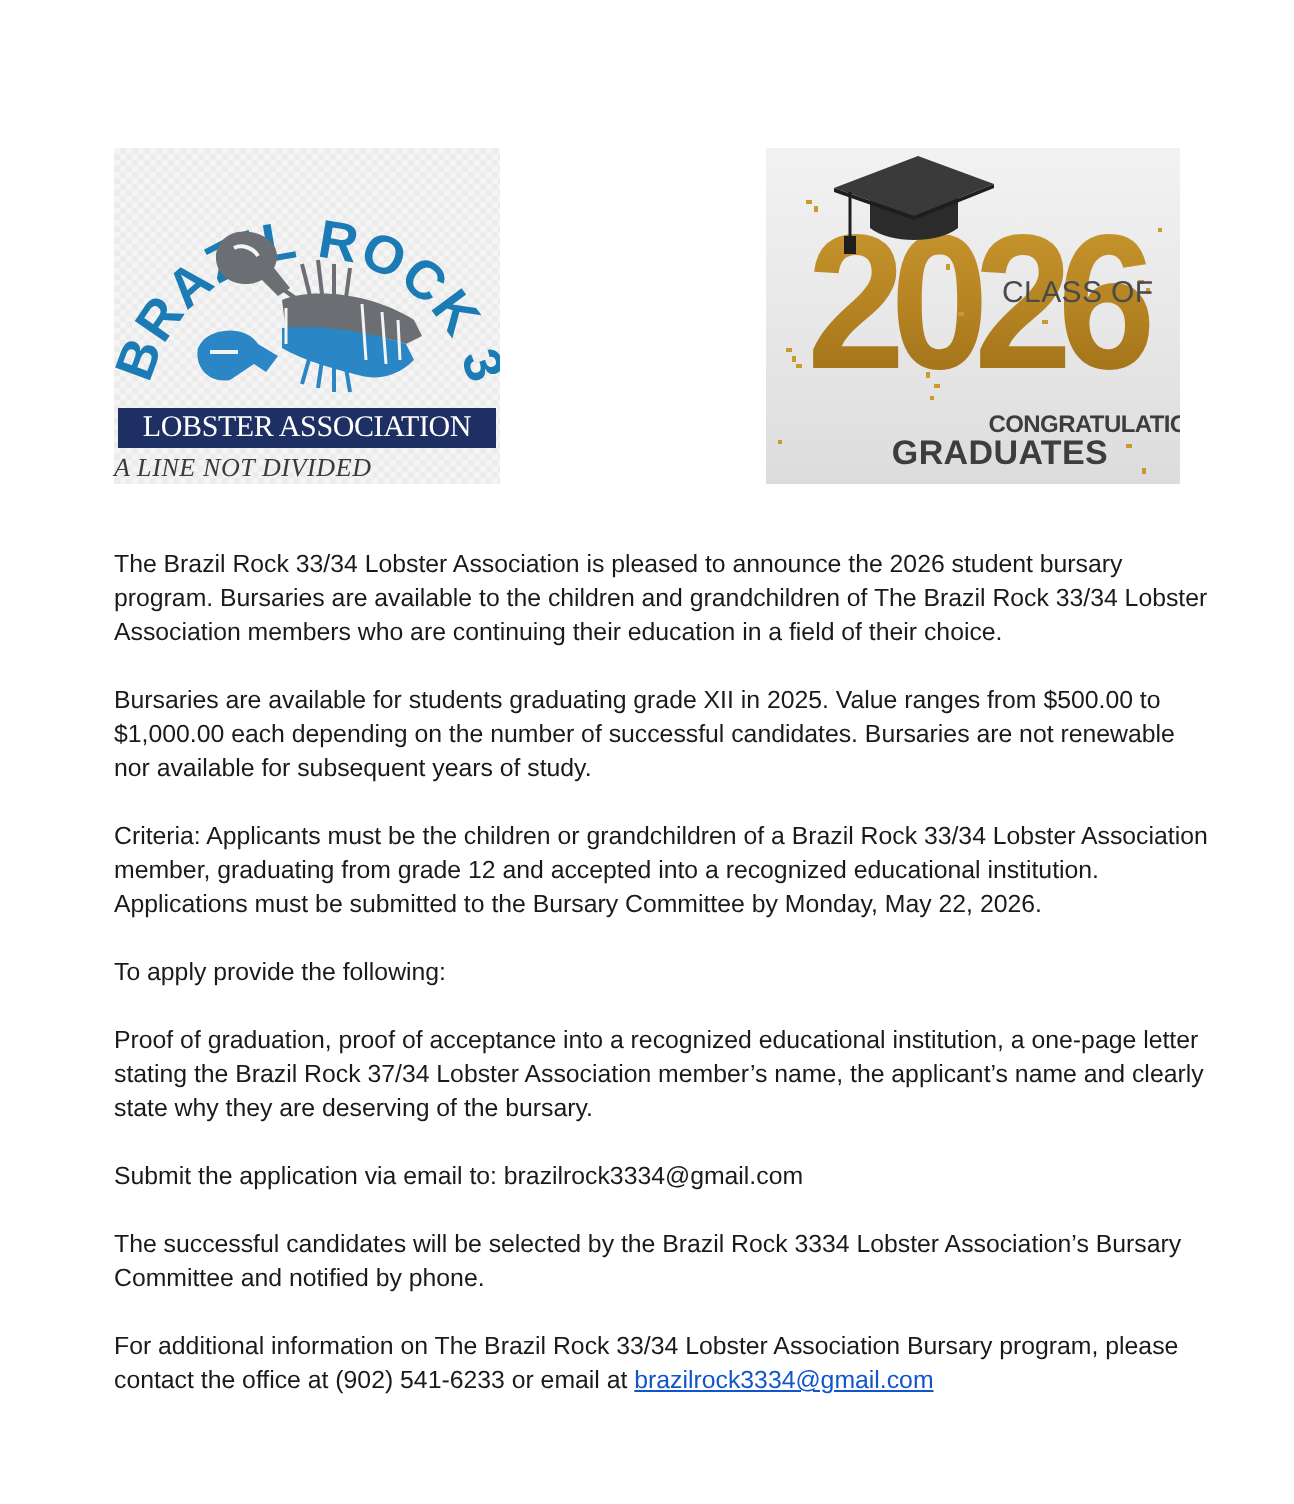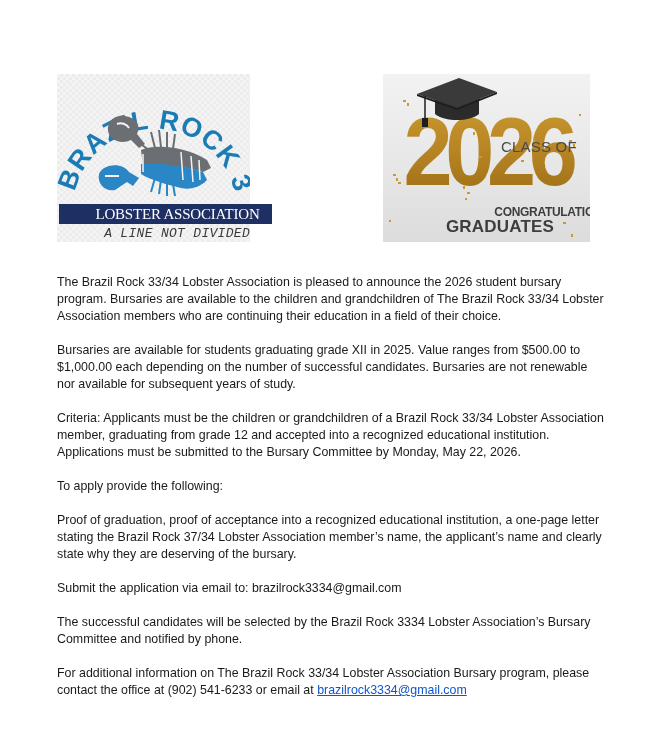--- a/index.html
+++ b/index.html
@@ -45,29 +45,28 @@
       top: 130px;
       width: 189px;
       height: 20px;
       background: #1e2f63;
       color: #ffffff;
       font-family: "Liberation Serif", serif;
       font-size: 15px;
       line-height: 20px;
       text-align: center;
       letter-spacing: -0.2px;
-      padding-left: 24px;
     }
     .logo .tagline {
       position: absolute;
       left: 0;
       top: 152px;
       width: 193px;
-      text-align: right;
-      font-family: Liberation Mono, monospace;
+      text-align: left;
+      font-family: Liberation Serif, serif;
       font-style: italic;
       font-size: 13px;
       color: #3a3a3a;
       letter-spacing: 0.3px;
     }
     
     .grad {
       position: absolute;
       left: 383px;
       top: 74px;

